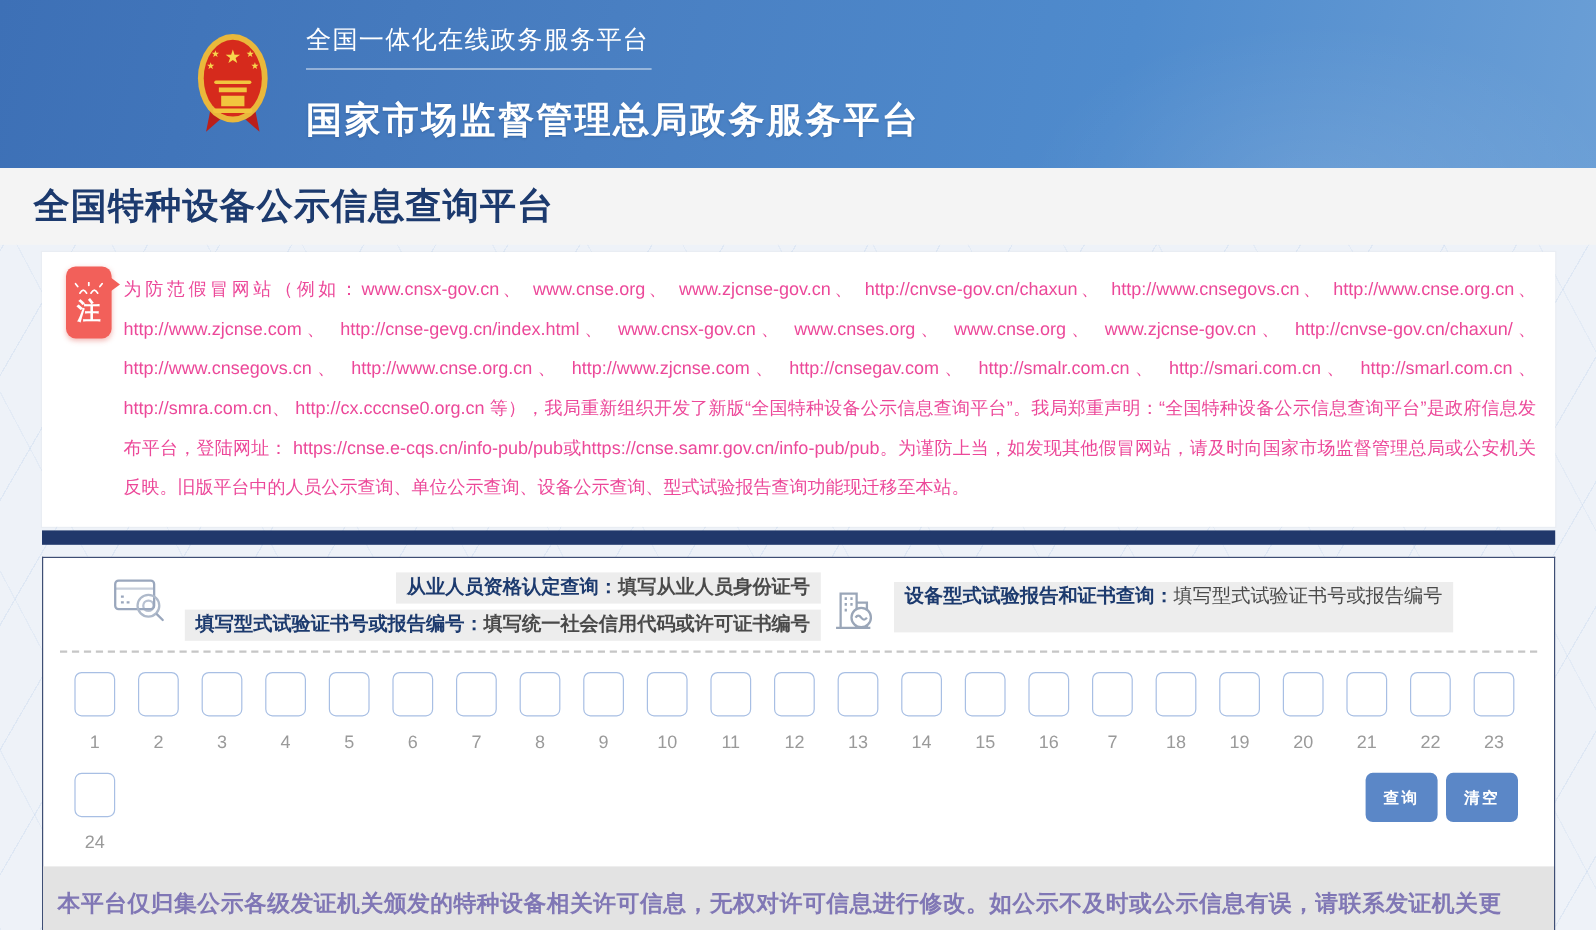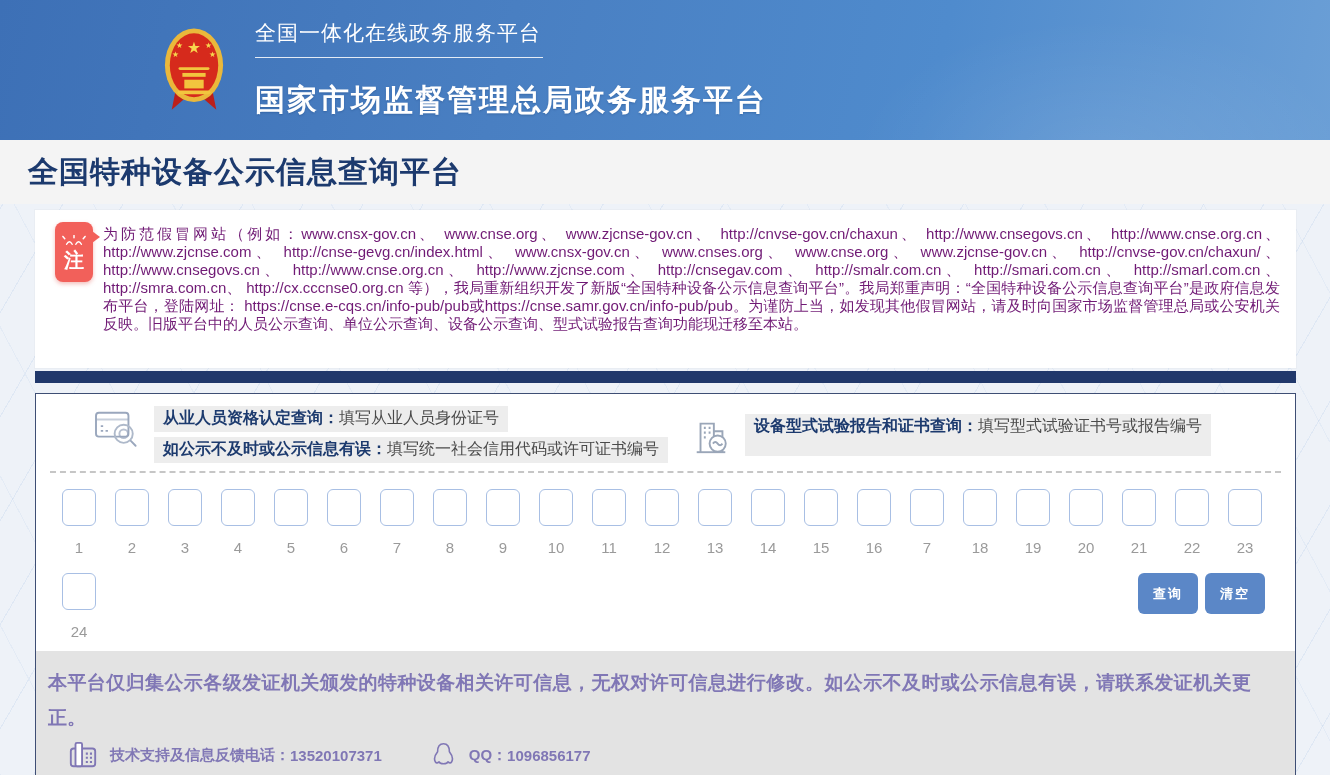--- a/index.html
+++ b/index.html
@@ -47,31 +47,31 @@
     position:absolute;left:20px;top:12px;width:38px;height:60px;
     background:#f2605a;border-radius:8px;
     display:flex;flex-direction:column;align-items:center;justify-content:center;gap:2px;
     box-shadow:0 2px 4px rgba(220,70,60,.35);
   }
   .badge-zhu{color:#fff;font-size:20px;font-weight:bold;line-height:20px;}
   .badge-arrow{
     position:absolute;right:-7px;top:9px;width:0;height:0;
     border-top:6px solid transparent;border-bottom:6px solid transparent;border-left:8px solid #f2605a;
   }
-  .notice-text{color:#701a75;font-size:15px;line-height:18px;text-align:justify;}
+  .notice-text{color:#ec4899;font-size:15px;line-height:33px;text-align:justify;}
   
   .navybar{height:12px;background:#21386b;margin-top:3px;}
   
   .panel{
     margin-top:10px;background:#fff;
     border:1px solid #3e4e74;border-bottom:4px solid #1c3a6e;
   }
   .hints{display:flex;align-items:flex-start;padding:12px 84px 0 58px;height:56px;}
   .hint-icon{margin-right:14px;margin-top:2px;flex:0 0 auto;}
-  .hint-col{display:flex;flex-direction:column;gap:5px;align-items:flex-start;}
+  .hint-col{display:flex;flex-direction:column;gap:5px;align-items:flex-end;font-weight:bold;}
   .hint-line{background:#ededed;padding:2px 9px 3px 9px;font-size:16px;white-space:nowrap;}
   .hint-line b{color:#1c3a6e;}
   .hint-line span{color:#4a4a4a;}
   .hint-right{margin-left:auto;display:flex;margin-top:8px;}
   .dash{border-top:2px dashed #c6c6c6;margin:9px 14px 0 14px;}
   
   .cells-row{display:flex;align-items:flex-start;padding:16px 0 0 26px;gap:19px;}
   .cell{display:flex;flex-direction:column;align-items:center;width:34px;}
   .cellbox{
     width:34px;height:37px;box-sizing:border-box;border:1px solid #a8bfe4;border-radius:6px;
@@ -146,21 +146,21 @@
       <svg class="hint-icon" viewBox="0 0 48 44" width="46" height="42" fill="none" stroke="#9aa7bd" stroke-width="2">
         <rect x="2" y="5" width="34" height="25" rx="3"></rect>
         <path d="M2 12 h34" opacity=".55"></path>
         <path d="M7 19 h4 M7 24 h8" stroke-dasharray="2.5 2.5"></path>
         <circle cx="31" cy="27" r="9.5" stroke="#aeb9ca"></circle>
         <circle cx="31" cy="27" r="4.5" opacity=".7"></circle>
         <path d="M38.5 34.5 l5 5" stroke-linecap="round"></path>
       </svg>
       <div class="hint-col">
         <div class="hint-line"><b>从业人员资格认定查询：</b><span>填写从业人员身份证号</span></div>
-        <div class="hint-line"><b>如公示不及时或公示信息有误：</b><span>填写统一社会信用代码或许可证书编号</span></div>
+        <div class="hint-line"><b>填写型式试验证书号或报告编号：</b><span>填写统一社会信用代码或许可证书编号</span></div>
       </div>
       <div class="hint-right">
         <svg class="hint-icon" viewBox="0 0 42 42" width="40" height="40" fill="none" stroke="#9aa6b8" stroke-width="2">
           <path d="M10 38 V8 h14 v30"></path>
           <path d="M24 16 h9 v22"></path>
           <path d="M13.5 12.5 h2 M18.5 12.5 h2 M13.5 17.5 h2 M18.5 17.5 h2 M13.5 22.5 h2" stroke-width="2.4"></path>
           <path d="M6 38 h30"></path>
           <circle cx="28" cy="29" r="8.5" fill="#fff"></circle>
           <path d="M23 29 q2.5 -3.5 5 0 t5 0"></path>
         </svg>

